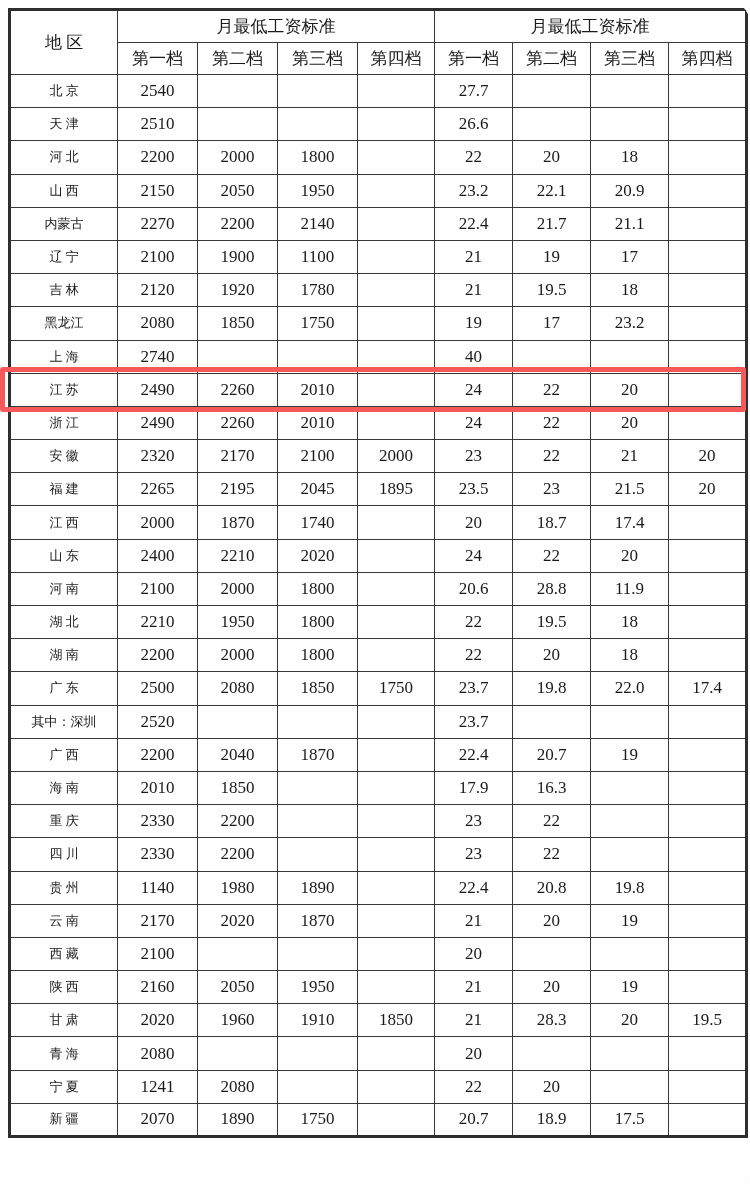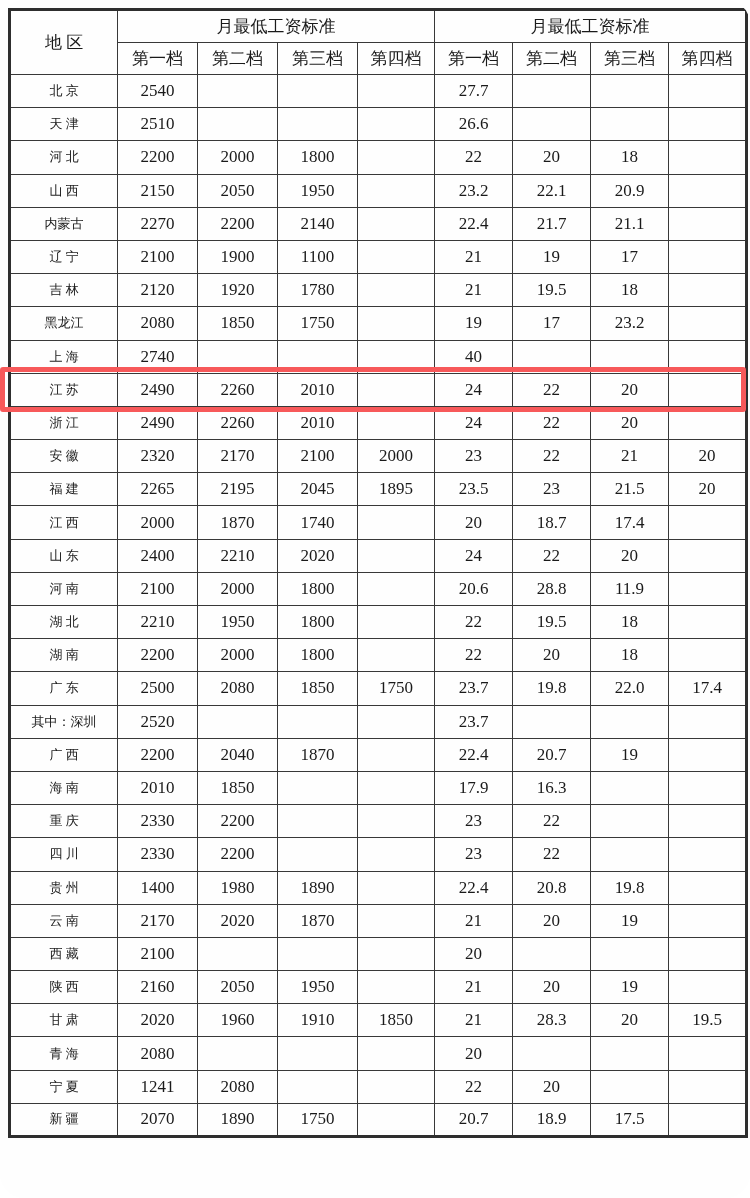--- a/index.html
+++ b/index.html
@@ -341,21 +341,21 @@
           <td>2200</td>
           <td></td>
           <td></td>
           <td>23</td>
           <td>22</td>
           <td></td>
           <td></td>
         </tr>
         <tr>
           <td class="region-cell">贵 州</td>
-          <td>1400</td>
+          <td>1140</td>
           <td>1980</td>
           <td>1890</td>
           <td></td>
           <td>22.4</td>
           <td>20.8</td>
           <td>19.8</td>
           <td></td>
         </tr>
         <tr>
           <td class="region-cell">云 南</td>

